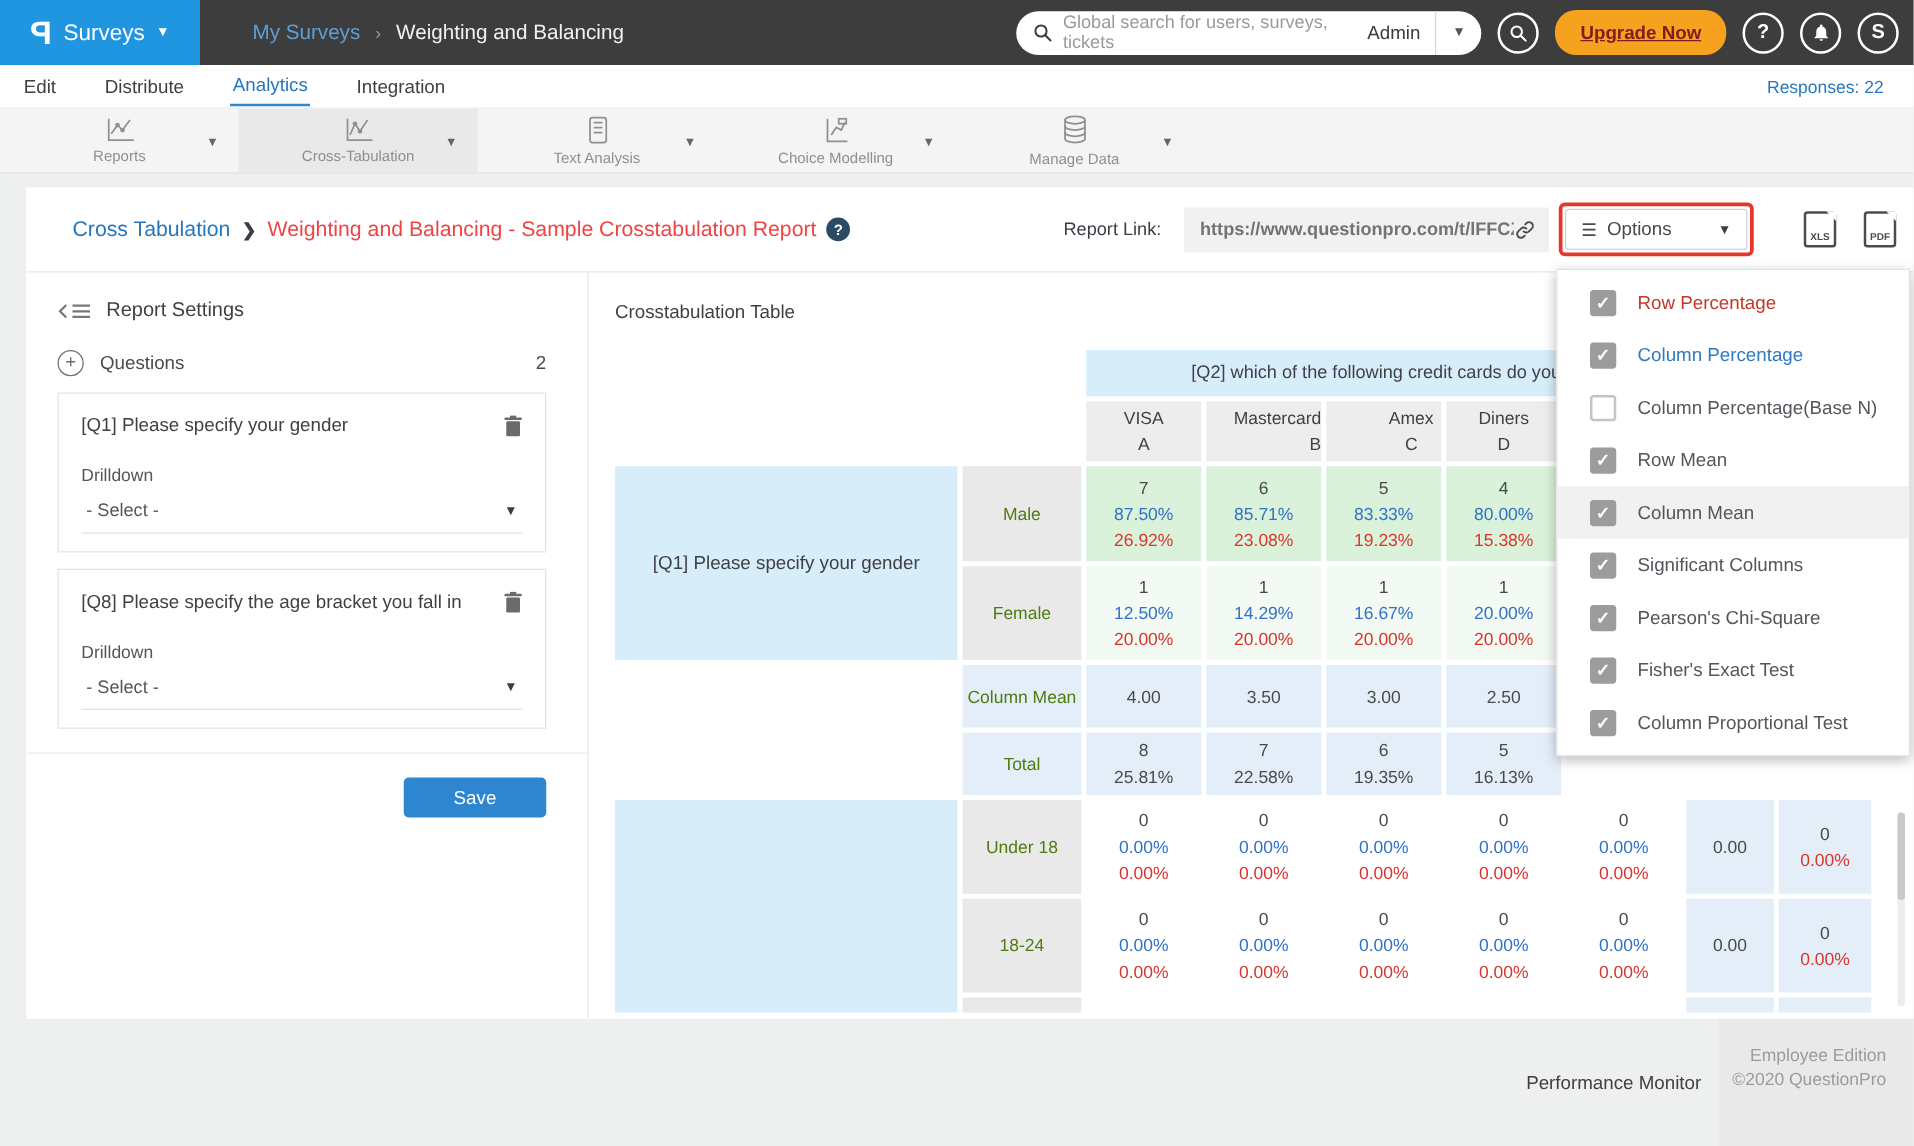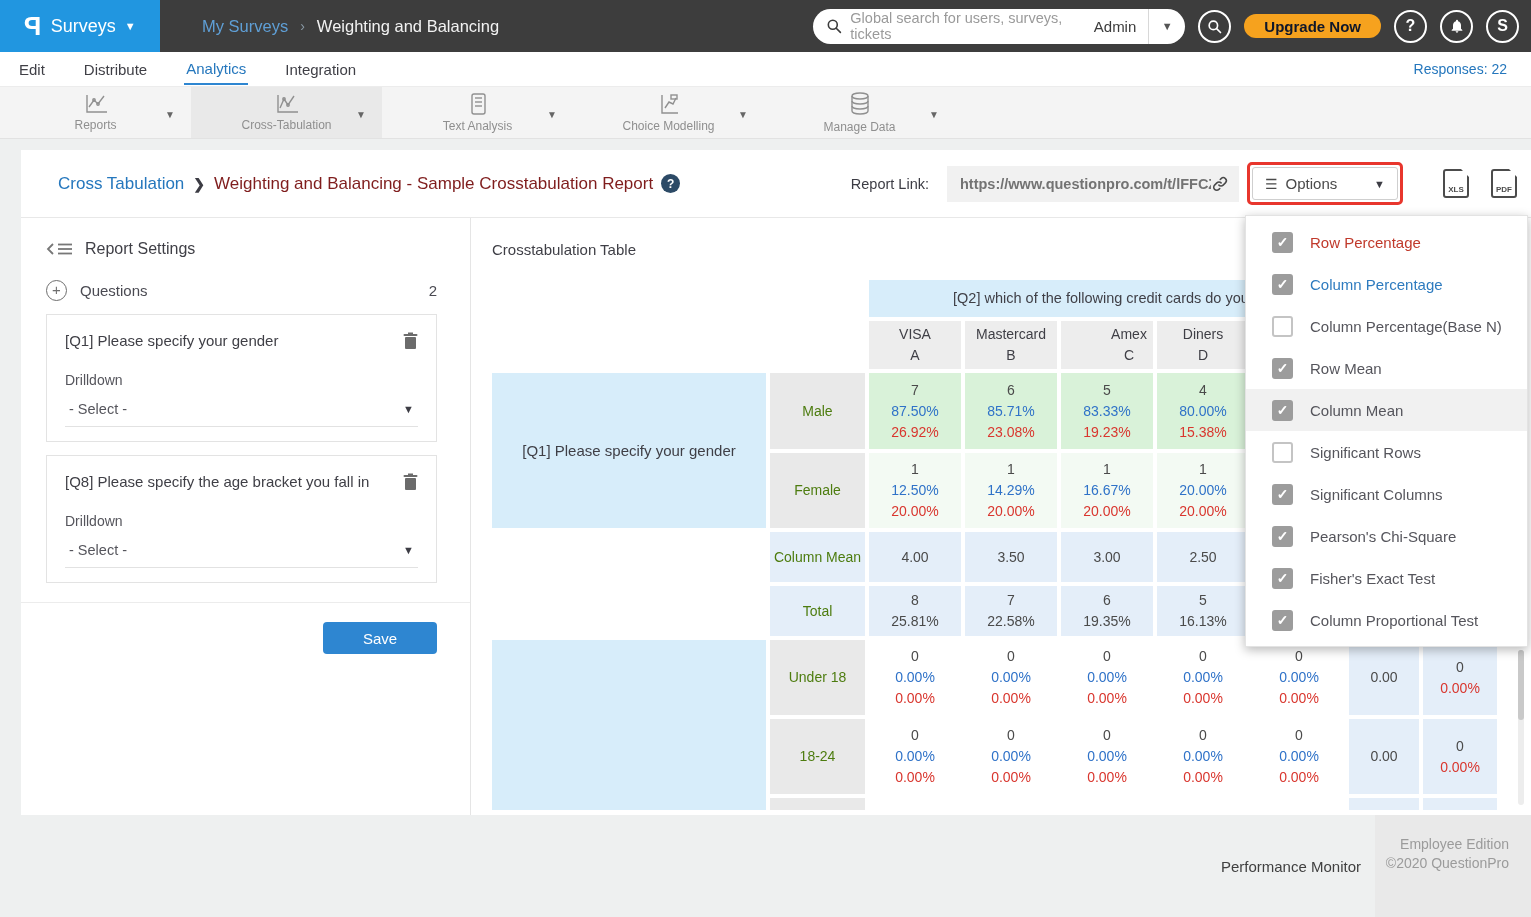--- a/index.html
+++ b/index.html
@@ -16,42 +16,42 @@
   .hcrumbs .hc-sep { color:#8a9aa6; font-size:14px; }
   .hcrumbs .hc-cur { color:#f2f2f2; }
   .hdr-right { margin-left:auto; display:flex; align-items:center; gap:13px; padding-right:12px; }
   .searchpill { width:372px; height:35px; background:#fff; border-radius:18px; display:flex; align-items:center; overflow:hidden; }
   .searchpill .mag { margin:0 8px 0 13px; display:flex; }
   .searchpill .ph { color:#9a9a9a; font-size:14.5px; flex:1; }
   .searchpill .scope { color:#3c3c3c; font-size:15px; padding:0 12px; }
   .searchpill .sdiv { width:1px; height:35px; background:#d8d8d8; }
   .searchpill .scar { width:36px; text-align:center; color:#555; font-size:11px; cursor:pointer; }
   .cirbtn { width:33px; height:33px; border:2px solid #fff; border-radius:50%; color:#fff; display:flex; align-items:center; justify-content:center; font-size:16px; font-weight:bold; cursor:pointer; flex:0 0 auto; }
-  .upgrade { height:24px; padding:0 20px; background:#f6a21e; border:none; border-radius:17px; color:#0f172a; font-size:15px; font-weight:bold; cursor:pointer; font-family:inherit; }
+  .upgrade { height:36px; padding:0 20px; background:#f6a21e; border:none; border-radius:17px; color:#7f1d1d; font-size:15px; font-weight:bold; cursor:pointer; font-family:inherit;text-decoration:underline; }
 
   
   .snav { height:35px; background:#fff; display:flex; align-items:center; padding:0 24px 0 17px; border-bottom:1px solid #ececec; }
   .snav .ni { font-size:15px; color:#3f3f46; margin-right:35px; cursor:pointer; padding:7px 2px 6px; }
   .snav .ni.active { color:#2577bd; border-bottom:2px solid #2e86d1; }
   .snav .resp { margin-left:auto; color:#2577bd; font-size:14px; }
 
   
   .atool { height:52px; background:#f4f4f4; border-bottom:1px solid #e2e2e2; display:flex; }
   .titem { width:191px; position:relative; display:flex; flex-direction:column; align-items:center; justify-content:center; gap:3px; cursor:pointer; }
   .titem.active { background:#e9e9e9; }
   .titem .tlabel { font-size:12px; color:#8f8f8f; }
   .titem .tcar { position:absolute; right:16px; top:22px; font-size:10px; color:#666; }
   .ticon { stroke:#909090; fill:none; stroke-width:1.4; }
 
   
   .card { margin:11px 0 0 21px; width:1510px; height:665px; background:#fff; position:relative; overflow:hidden; }
   .rpthead { height:68px; display:flex; align-items:center; padding:0 14px 0 37px; border-bottom:1px solid #e8e8e8; }
   .rpthead .bc-link { color:#2577bd; font-size:17px; cursor:pointer; }
   .rpthead .bc-sep { color:#3c3c44; font-size:14px; font-weight:bold; margin:0 9px; }
-  .rpthead .bc-title { color:#7f1d1d; font-size:17px; }
+  .rpthead .bc-title { color:#ef4444; font-size:17px; }
   .helpc { width:19px; height:19px; border-radius:50%; background:#2c4a66; color:#fff; font-size:12px; font-weight:bold; display:inline-flex; align-items:center; justify-content:center; margin-left:8px; cursor:pointer; }
   .rpthead .right { margin-left:auto; display:flex; align-items:center; }
   .rl-label { font-size:14.5px; color:#3c3c44; margin-right:18px; }
   .urlbox { width:292px; height:36px; background:#f1f1f1; display:flex; align-items:center; padding:0 10px 0 13px; margin-right:8px; }
   .urlbox .url { font-size:14.5px; color:#737373; flex:1; white-space:nowrap; overflow:hidden;font-weight:bold; }
   .redwrap { border:3px solid #e8362d; border-radius:5px; padding:2px; margin-right:24px; }
   .optbtn { width:146px; height:33px; border:1px solid #cfcfcf; border-radius:3px; background:#fff; display:flex; align-items:center; padding:0 12px; gap:8px; cursor:pointer; font-family:inherit; }
   .optbtn .oico { color:#4a4a4a; font-size:14px; }
   .optbtn .olabel { color:#4a4a4a; font-size:15px; flex:1; text-align:left; }
   .optbtn .ocar { color:#3c3c44; font-size:11px; }
@@ -324,21 +324,21 @@
     <section class="ctab">
       <div class="ct-title">Crosstabulation Table</div>
       <div class="grid" id="ctgrid">
           <div class="cell hdr-q" style="grid-area: 1 / 3 / auto / span 5;">
             <span>[Q2] which of the following credit cards do you o</span>
           </div>
           <div class="cell hdr-col" style="grid-area: 2 / 3;">
             <span class="col-name">VISA</span>
             <span class="col-letter">A</span>
           </div>
-          <div class="cell hdr-col" style="grid-area: 2 / 4;">
+          <div class="cell hdr-col" style="grid-area: 2 / 4; align-items: flex-end;">
             <span class="col-name">Mastercard</span>
             <span class="col-letter">B</span>
           </div>
           <div class="cell hdr-col" style="grid-area: 2 / 5; padding-left: 44px;">
             <span class="col-name">Amex</span>
             <span class="col-letter">C</span>
           </div>
           <div class="cell hdr-col" style="grid-area: 2 / 6;">
             <span class="col-name">Diners</span>
             <span class="col-letter">D</span>
@@ -544,24 +544,20 @@
     </div>
     <div class="menu-item">
       <span class="cb on">✓</span>
       <span class="mlabel">Row Mean</span>
     </div>
     <div class="menu-item hl">
       <span class="cb on">✓</span>
       <span class="mlabel">Column Mean</span>
     </div>
     <div class="menu-item">
-      <span class="cb"></span>
-      <span class="mlabel">Significant Rows</span>
-    </div>
-    <div class="menu-item">
       <span class="cb on">✓</span>
       <span class="mlabel">Significant Columns</span>
     </div>
     <div class="menu-item">
       <span class="cb on">✓</span>
       <span class="mlabel">Pearson's Chi-Square</span>
     </div>
     <div class="menu-item">
       <span class="cb on">✓</span>
       <span class="mlabel">Fisher's Exact Test</span>

